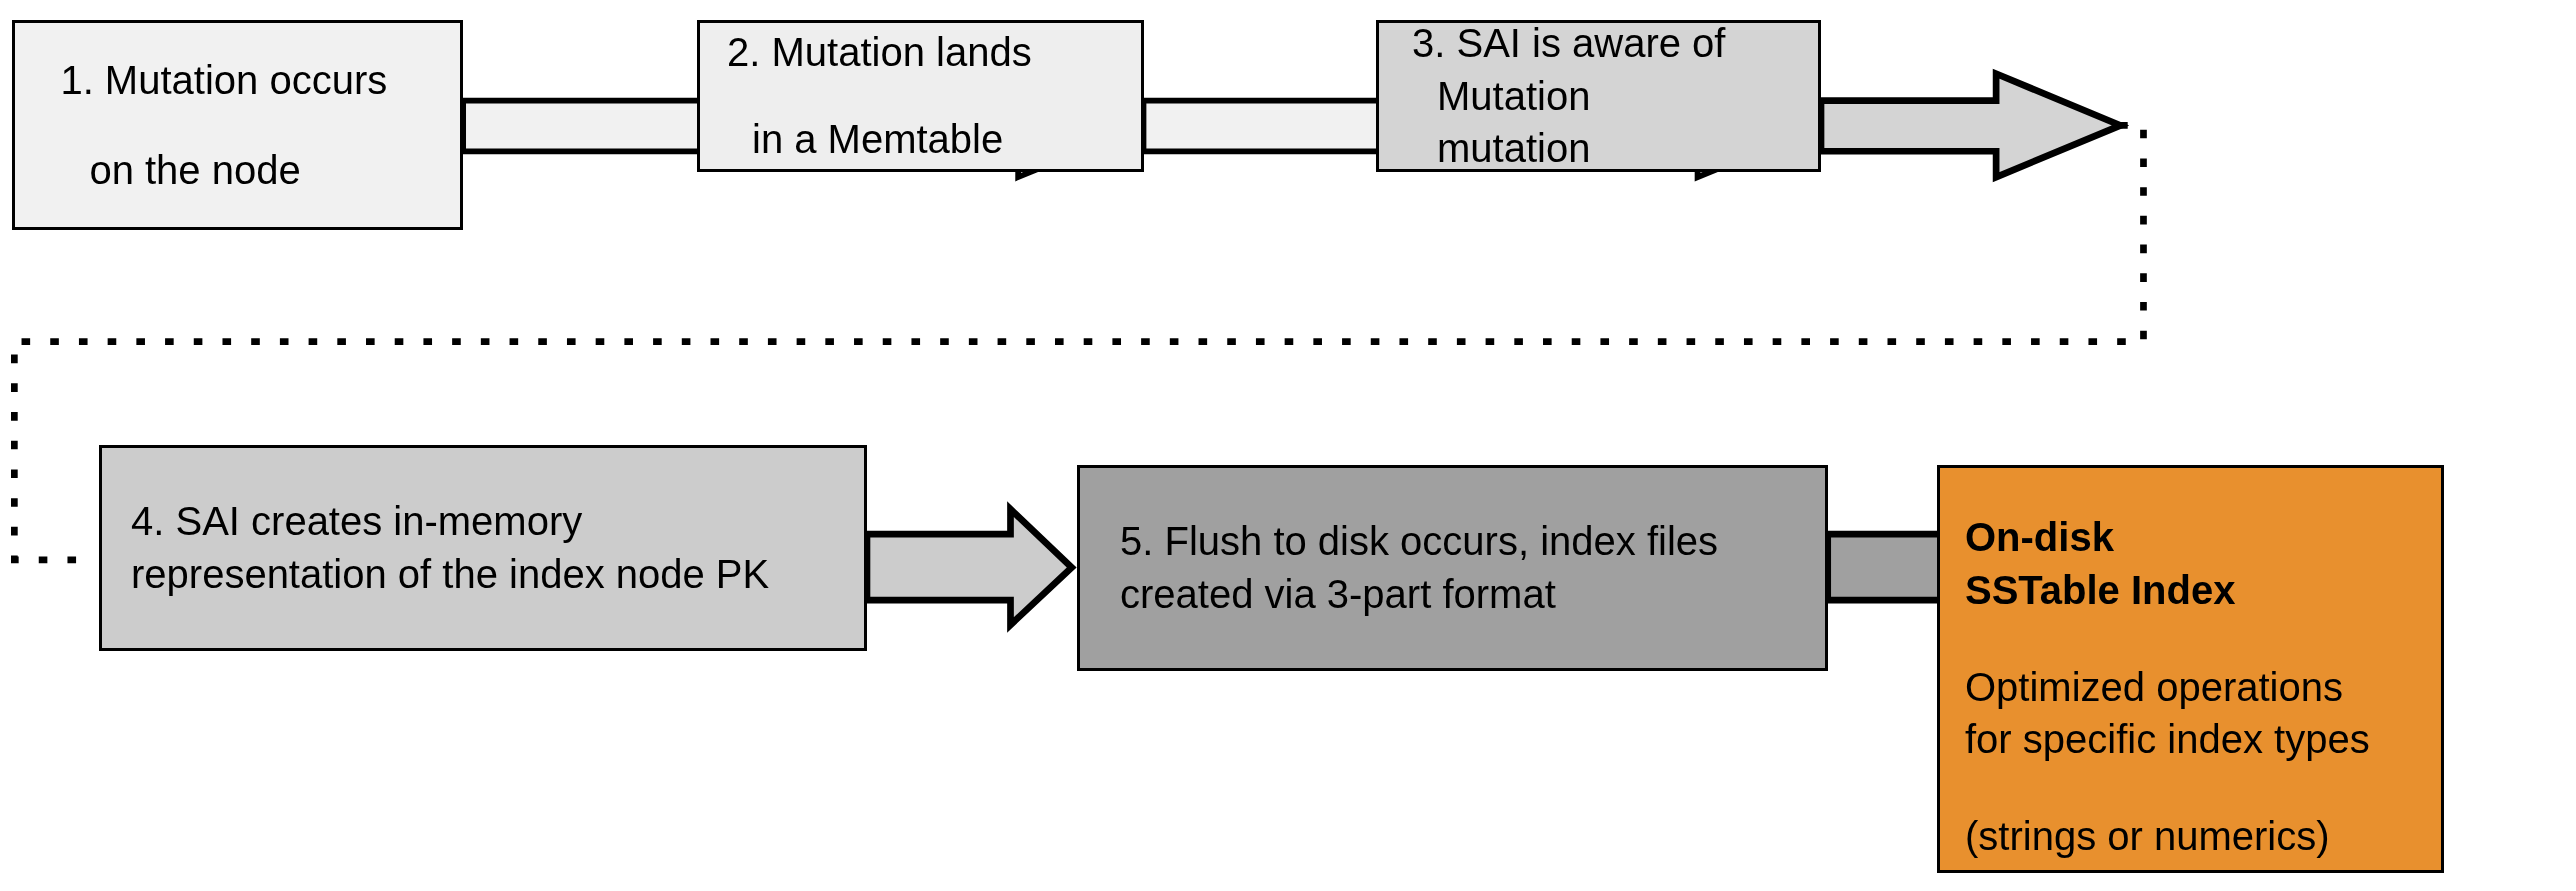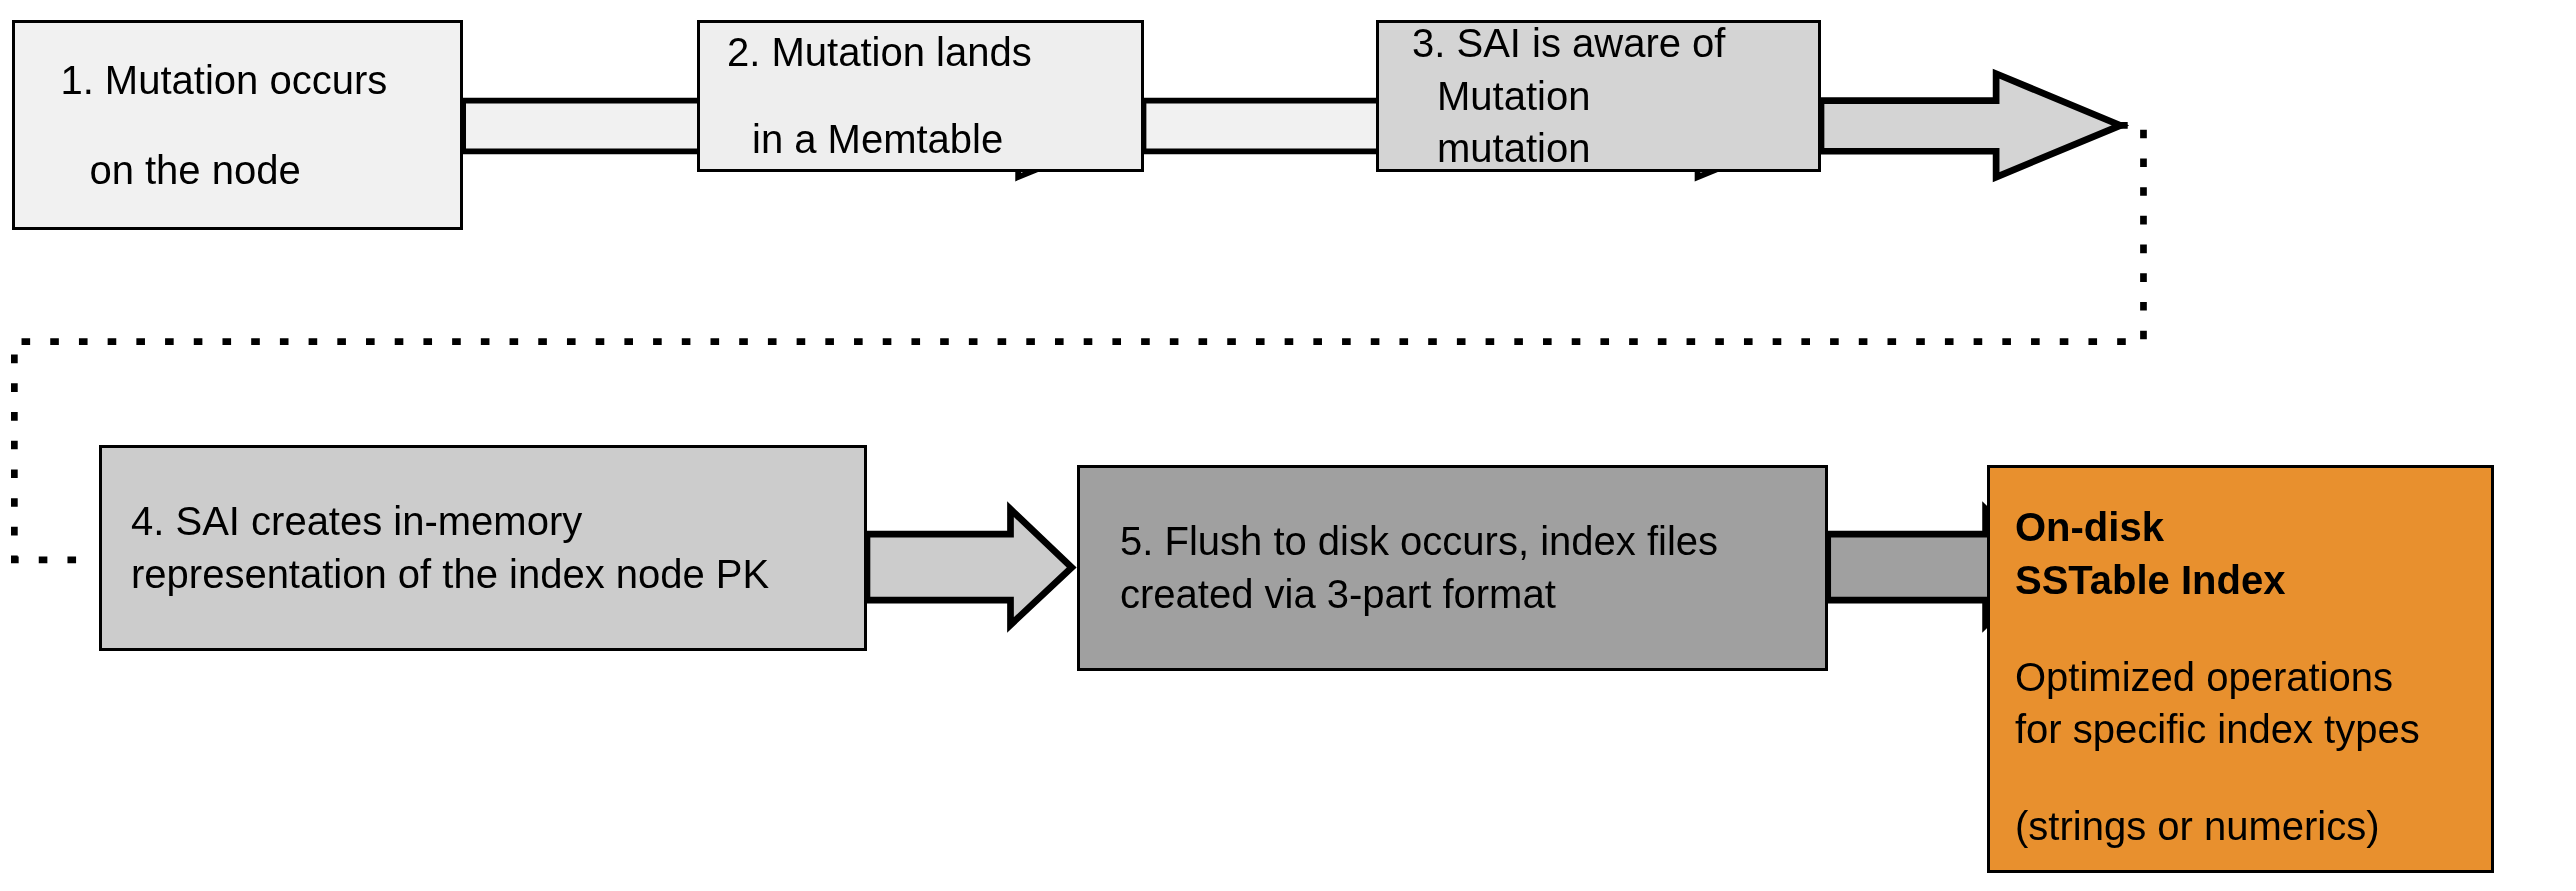--- a/index.html
+++ b/index.html
@@ -57,26 +57,26 @@
     align-items: flex-start;
     padding-left: 29px;
   }
   #node-5 {
     left: 1077px; top: 465px; width: 751px; height: 206px;
     background: #a0a0a0;
     align-items: flex-start;
     padding-left: 40px;
   }
   #node-disk {
-    left: 1987px; top: 465px; width: 507px; height: 408px;
+    left: 1937px; top: 465px; width: 507px; height: 408px;
     background: #e8902e;
     align-items: flex-start;
     padding-left: 25px;
     justify-content: flex-start;
-    padding-top: 33px;
+    padding-top: 43px;
   }
   #node-disk .heading {
     font-weight: bold;
   }
   #node-disk .gap {
     height: 44px;
   }
   
   .indent-1 { padding-left: 29px; }
   .indent-3 { padding-left: 25px; }

